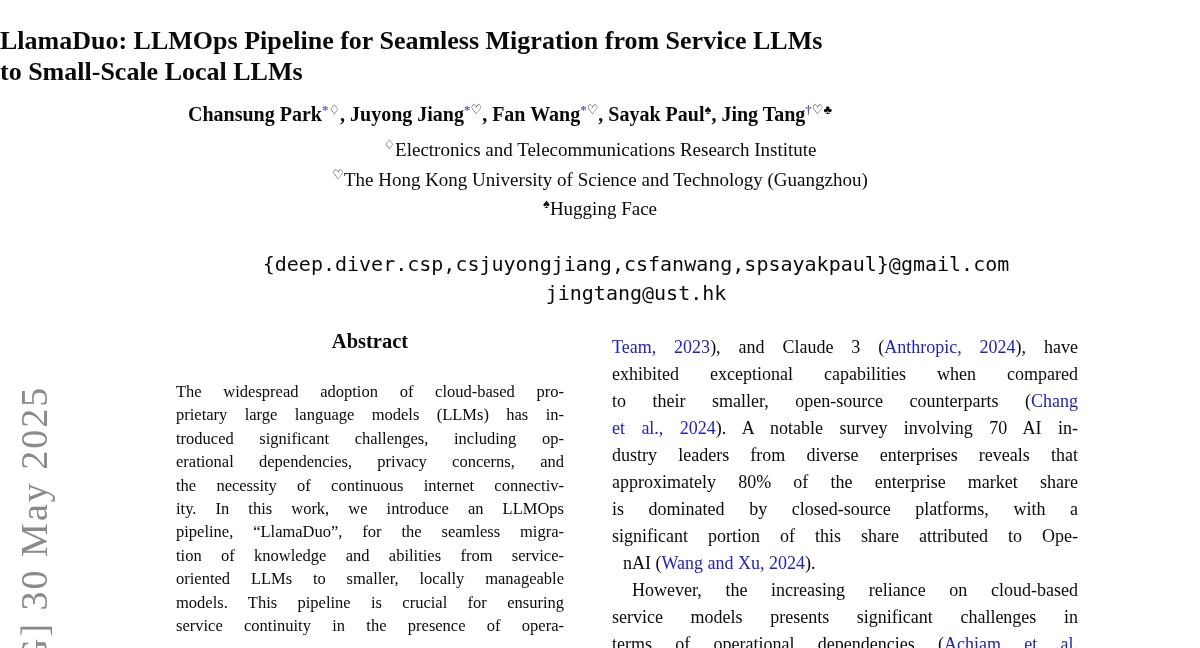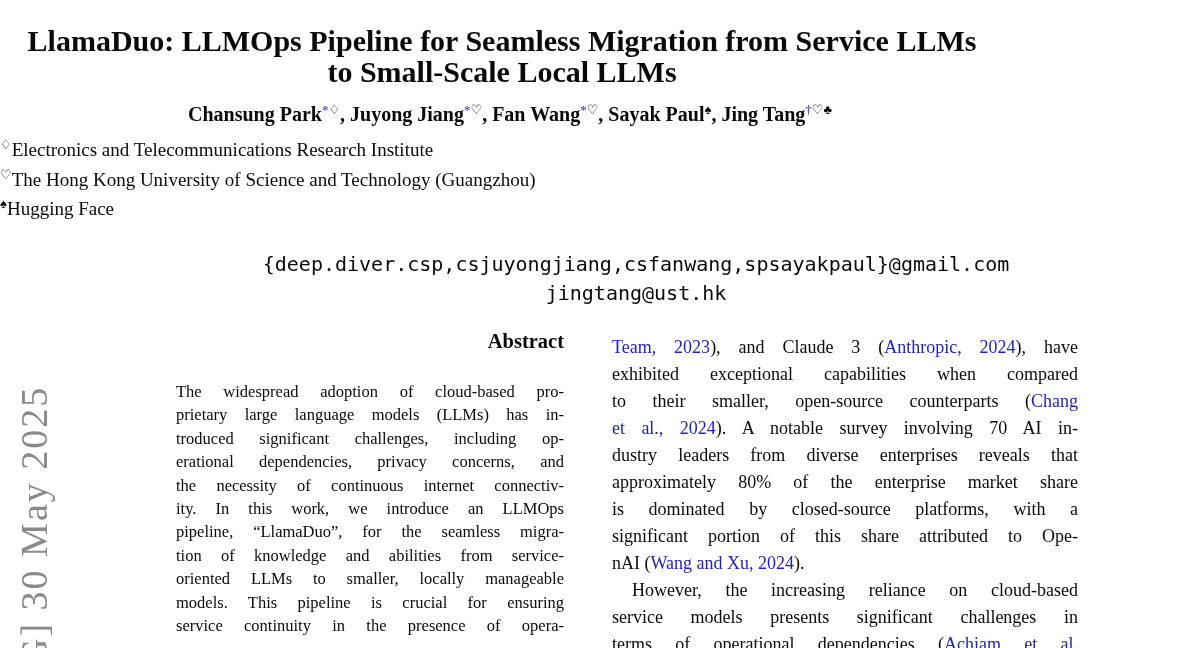--- a/index.html
+++ b/index.html
@@ -11,55 +11,55 @@
   
   .watermark {
     position:absolute; left:12px; top:666px;
     transform:rotate(-90deg); transform-origin:0 0;
     font-size:38px; letter-spacing:2px; white-space:nowrap;
     color:var(--wm,#8a8a8a);
   }
   
   .title {
     position:absolute; top:25px; left:0; width:1004px;
-    text-align:center; font-weight:bold; font-size:30px; line-height:31px;
+    font-weight:bold; font-size:26px; line-height:31px;
   }
   
   .authors {
     position:absolute; top:103px; left:0; width:1020px;
     text-align:center; font-weight:bold; font-size:20px;
   }
   sup.mark {
     font-size:13px; vertical-align:baseline; position:relative; top:-7px;
     font-weight:normal;
   }
   .authors sup.mark { font-weight:bold; }
   sup.mark.blue { color:var(--marker,#5a5ac8); }
   
   .affils {
     position:absolute; top:136px; left:0; width:1200px;
-    text-align:left; font-size:19px; line-height:27.5px;
+    text-align:center; font-size:19px; line-height:27.5px;
   }
   
   .emails {
     position:absolute; top:250px; left:0; width:1200px;
     text-align:center; font-family:"DejaVu Sans Mono","Liberation Mono",monospace;
     font-size:20px; line-height:28.5px;margin-left:36px;
   }
   
   .abstract-col { position:absolute; left:176px; top:329px; width:388px; }
   .abstract-heading {
-    text-align:right; font-weight:bold; font-size:20.5px; line-height:25px;
+    text-align:center; font-weight:bold; font-size:20.5px; line-height:25px;
     margin-bottom:26px;
   }
   .abstract-body .tline { font-size:16.5px; line-height:23.4px; }
   .body-col { position:absolute; left:612px; top:334px; width:466px; }
   .body-col .tline { font-size:18px; line-height:27px; }
   .tline { text-align:justify; text-align-last:justify; white-space:normal; }
-  .tline.pend { text-align-last:left; }
+  .tline.pend { text-align-last:left;margin-left:11px; }
   .tline.indent { text-indent:20px; }
   .cite { color:var(--cite,#2222bb); cursor:pointer; }
 </style>
 </head>
 <body>
 
 <div class="page" style="--bg: #ffffff; --ink: #0a0a0a; --cite: #2222bb; --marker: #5a5ac8; --wm: #8a8a8a;">
 
   <div class="watermark">G] 30 May 2025</div>
 

